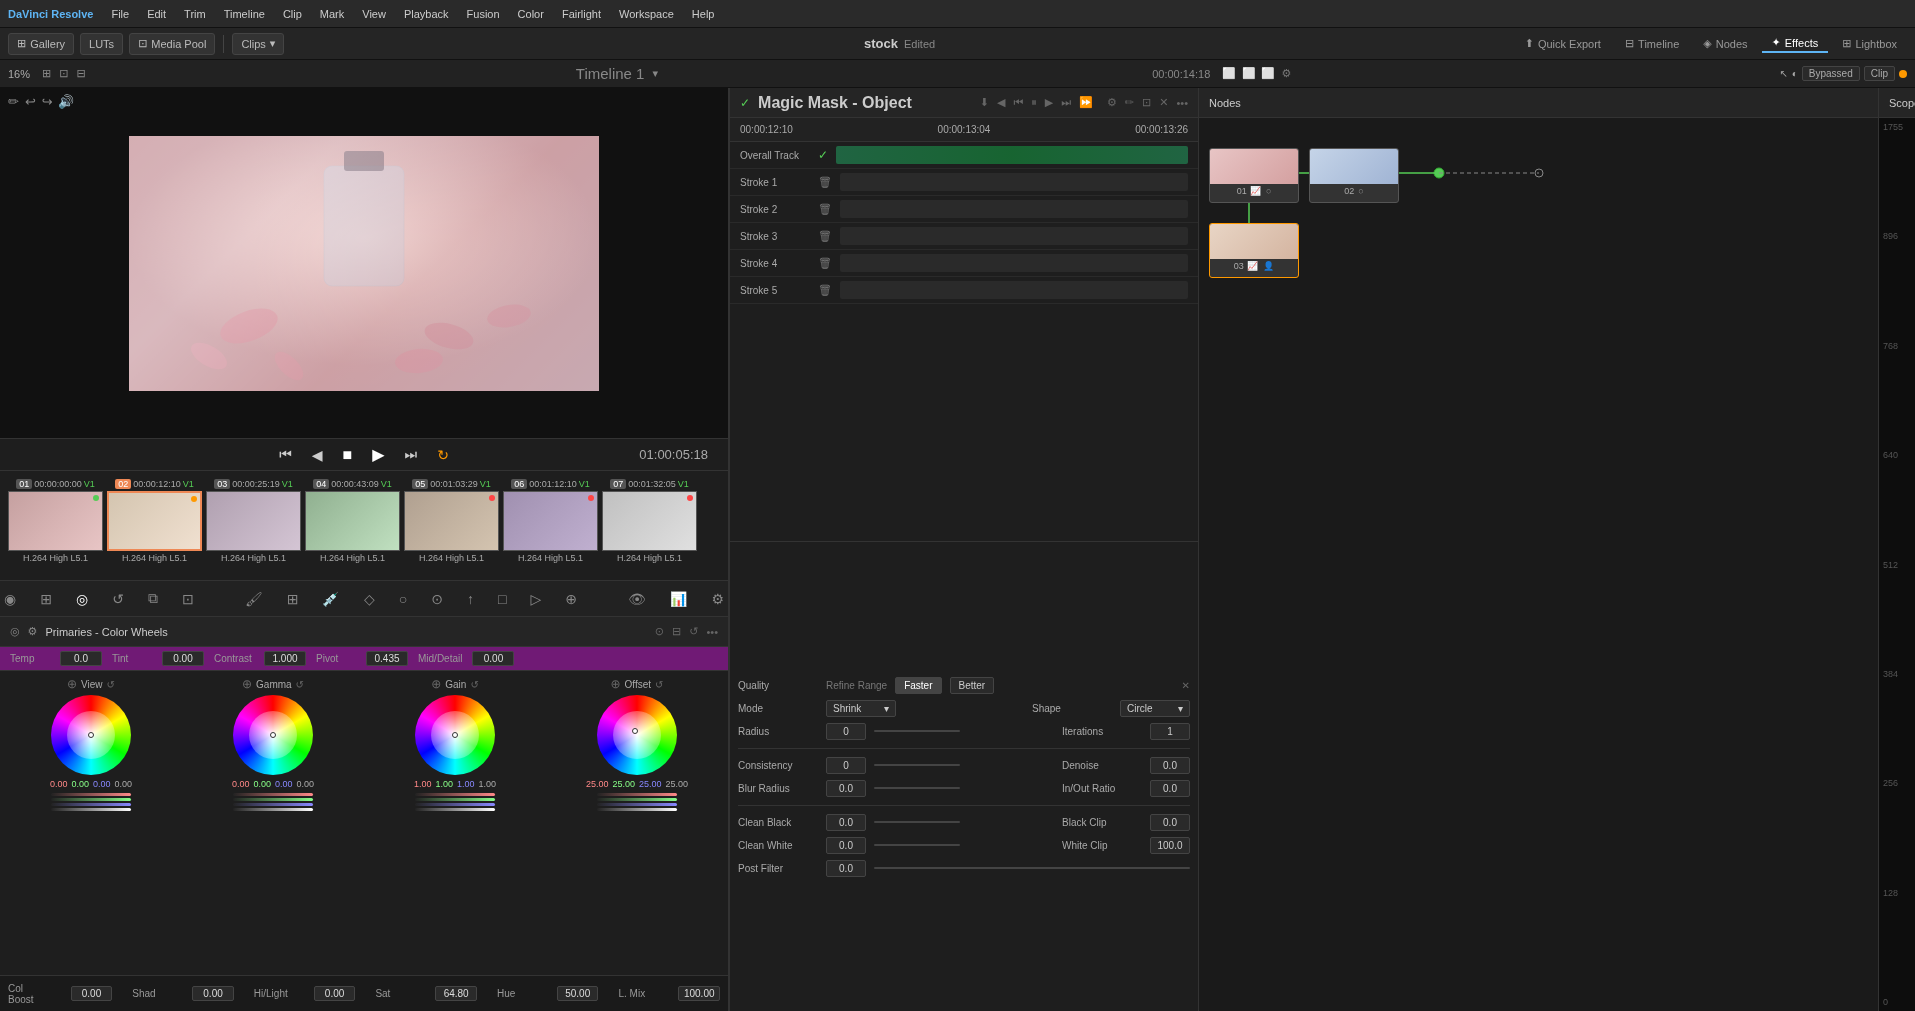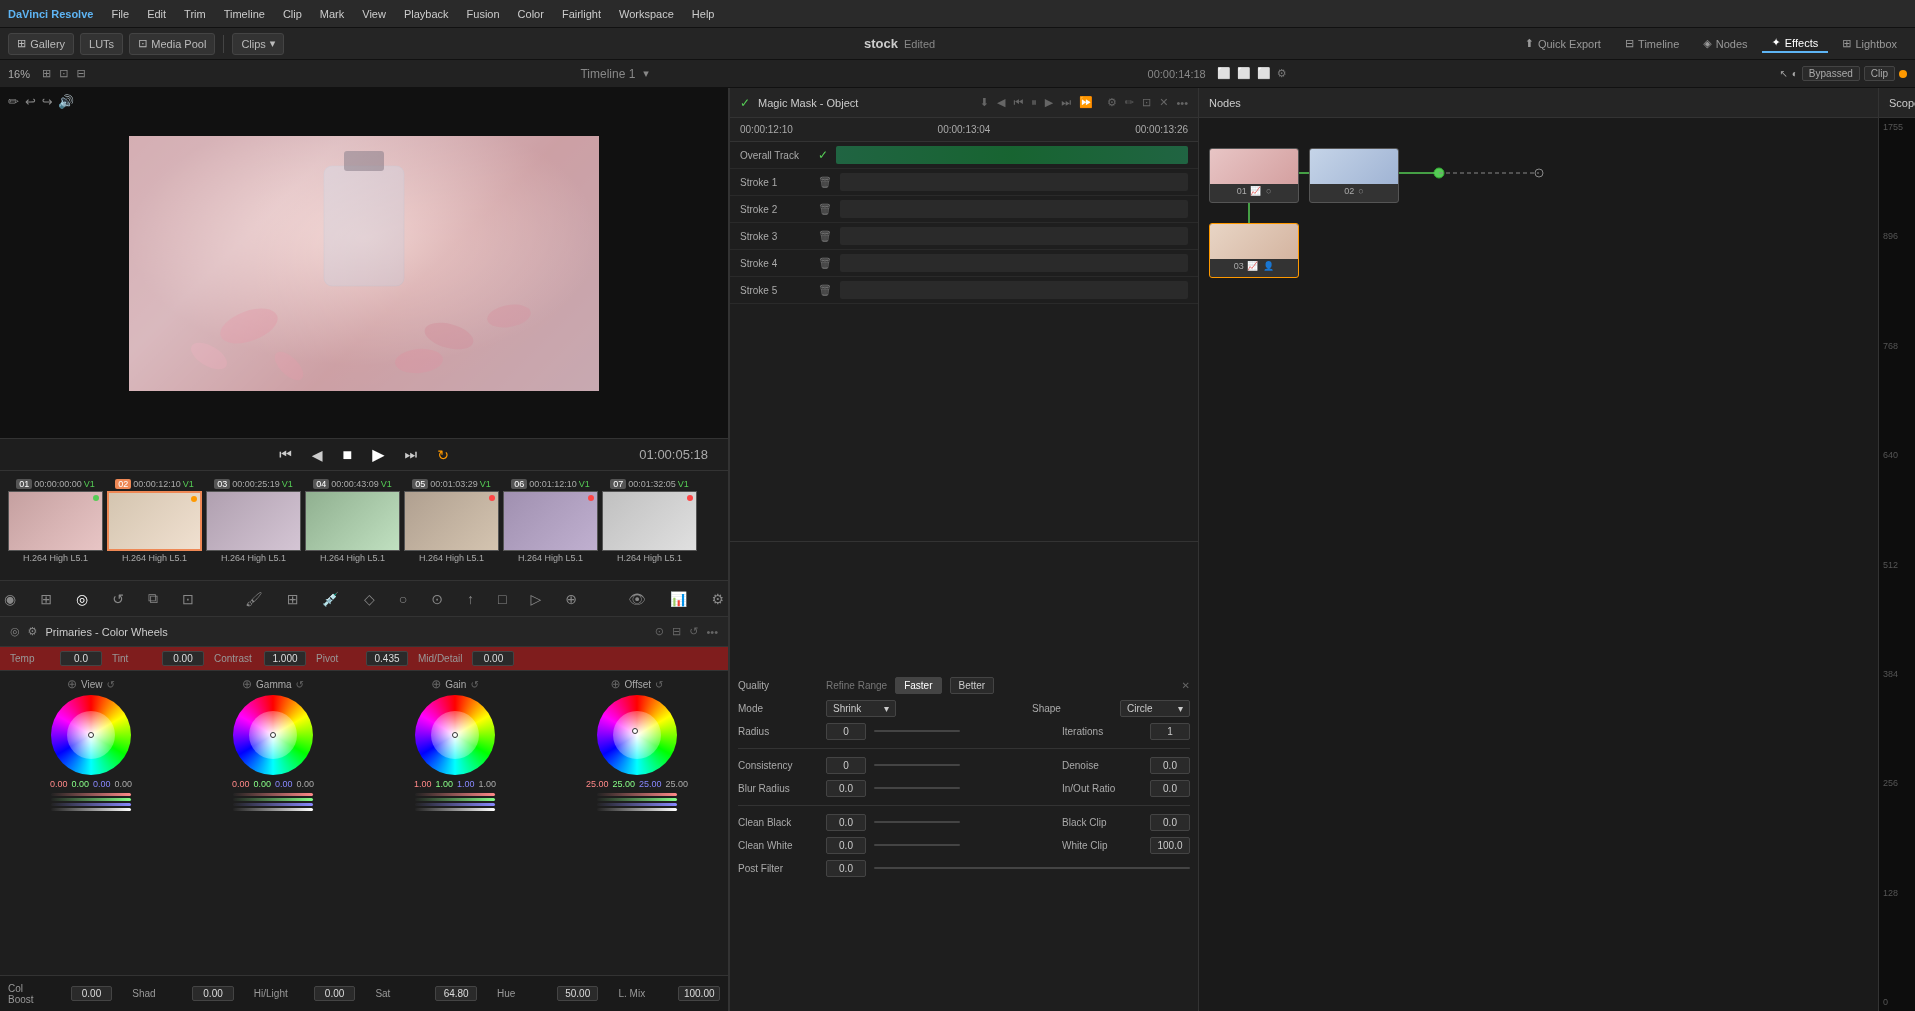--- a/index.html
+++ b/index.html
@@ -332,21 +332,21 @@
     }
     .mm-header {
       background: #252525;
       height: 30px;
       display: flex;
       align-items: center;
       padding: 0 10px;
       gap: 8px;
       border-bottom: 1px solid #333;
     }
-    .mm-title { color: #ccc; font-size: 11px; font-weight: normal; }
+    .mm-title { color: #ccc; font-size: 16px; font-weight: bold; }
     .mm-controls {
       display: flex;
       align-items: center;
       padding: 6px 10px;
       gap: 6px;
       background: #222;
       border-bottom: 1px solid #333;
       font-size: 10px;
       color: #aaa;
     }
@@ -533,21 +533,21 @@
       font-size: 10px;
       cursor: pointer;
     }
 
     
     .params-top {
       display: flex;
       gap: 10px;
       align-items: center;
       padding: 4px 10px;
-      background: #7f1d1d;
+      background: #701a75;
       border-bottom: 1px solid #333;
     }
 
     .color-wheels-row {
       display: flex;
       gap: 0;
       flex: 1;
     }
 
     .reset-btn {
@@ -658,21 +658,21 @@
     </span>
   </div>
 </div>
 
 <div class="timecode-bar">
   <span class="zoom-level">16%</span>
   <span style="margin-right:8px;color:#888;">⊞</span>
   <span style="margin-right:8px;color:#888;">⊡</span>
   <span style="margin-right:8px;color:#888;">⊟</span>
   <div class="spacer"></div>
-  <span style="color:#888;font-size:12px;margin-right:8px;">Timeline 1</span>
+  <span style="color:#888;font-size:15px;margin-right:8px;">Timeline 1</span>
   <span style="color:#888;margin-right:12px;">▾</span>
   <div class="spacer"></div>
   <span style="color:#888;font-size:11px;margin-right:12px;">00:00:14:18</span>
   <span style="color:#777;margin-right:6px;">⬜</span>
   <span style="color:#777;margin-right:6px;">⬜</span>
   <span style="color:#777;margin-right:6px;">⬜</span>
   <span style="color:#777;margin-right:6px;">⚙</span>
   <div class="spacer"></div>
 
   <div class="bypass-row">

